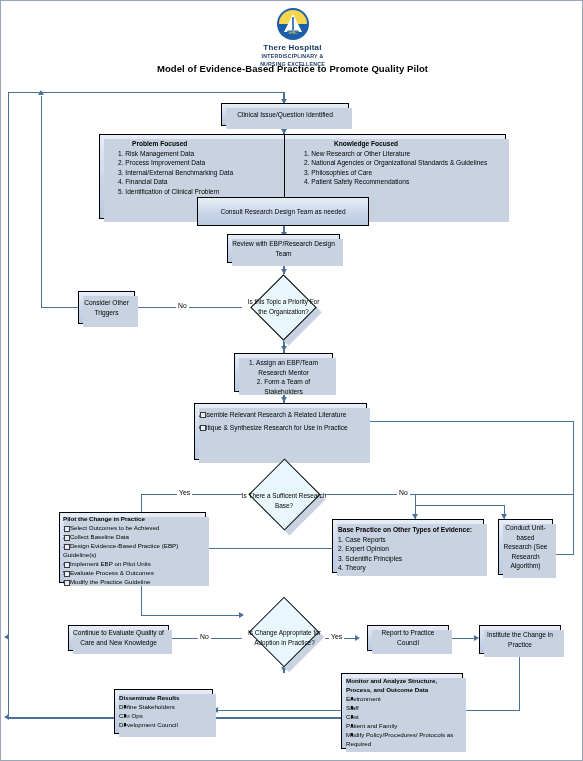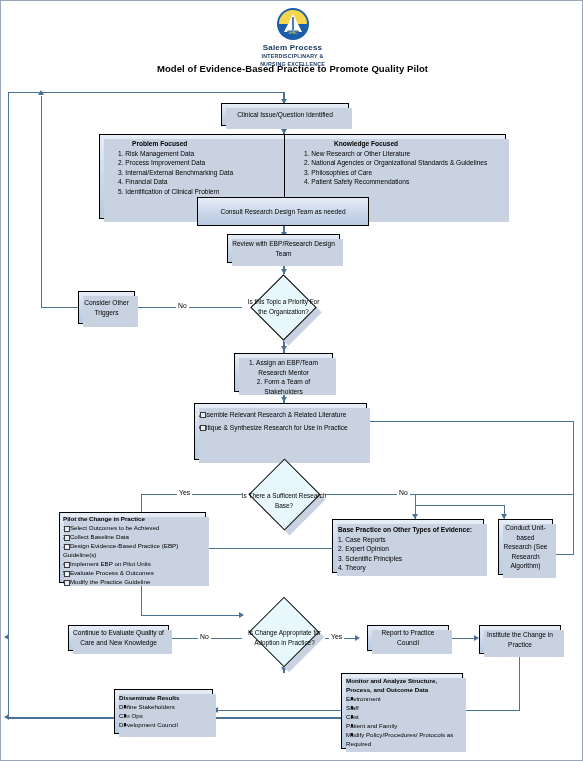--- a/index.html
+++ b/index.html
@@ -73,21 +73,21 @@
     <div id="logo-mark">
       <svg width="34" height="34" viewBox="0 0 34 34">
         <circle cx="17" cy="17" r="16" fill="#1a5fa8"></circle>
         <path d="M3 17 A14 14 0 0 1 31 17 Z" fill="#f5d64e"></path>
         <path d="M17 7 L26 25 L8 25 Z" fill="#ffffff"></path>
         <path d="M17 10 L17 23" stroke="#1a5fa8" stroke-width="1.6"></path>
         <rect x="11" y="23.5" width="12" height="4" rx="1.6" fill="#1a5fa8"></rect>
         <text x="17" y="26.9" font-size="3.1" fill="#f5d64e" text-anchor="middle" font-family="Liberation Sans, sans-serif">SHMC</text>
       </svg>
     </div>
-    <div id="brand">Salem Process</div>
+    <div id="brand">There Hospital</div>
     <div id="brand2">
       <span>INTERDISCIPLINARY &amp;</span><br>
       <span>NURSING EXCELLENCE</span>
     </div>
   </div>
   <div id="chart-title">Model of Evidence-Based Practice to Promote Quality Pilot</div>
 
   <div class="ln lnh" style="left:7px;  top:716.4px; width:348px;"></div>
   <div class="ln lnv" style="left:7px;  top:91px;   height:626px;"></div>
   <div class="ln lnh" style="left:7px;  top:91px;   width:276px;"></div>

